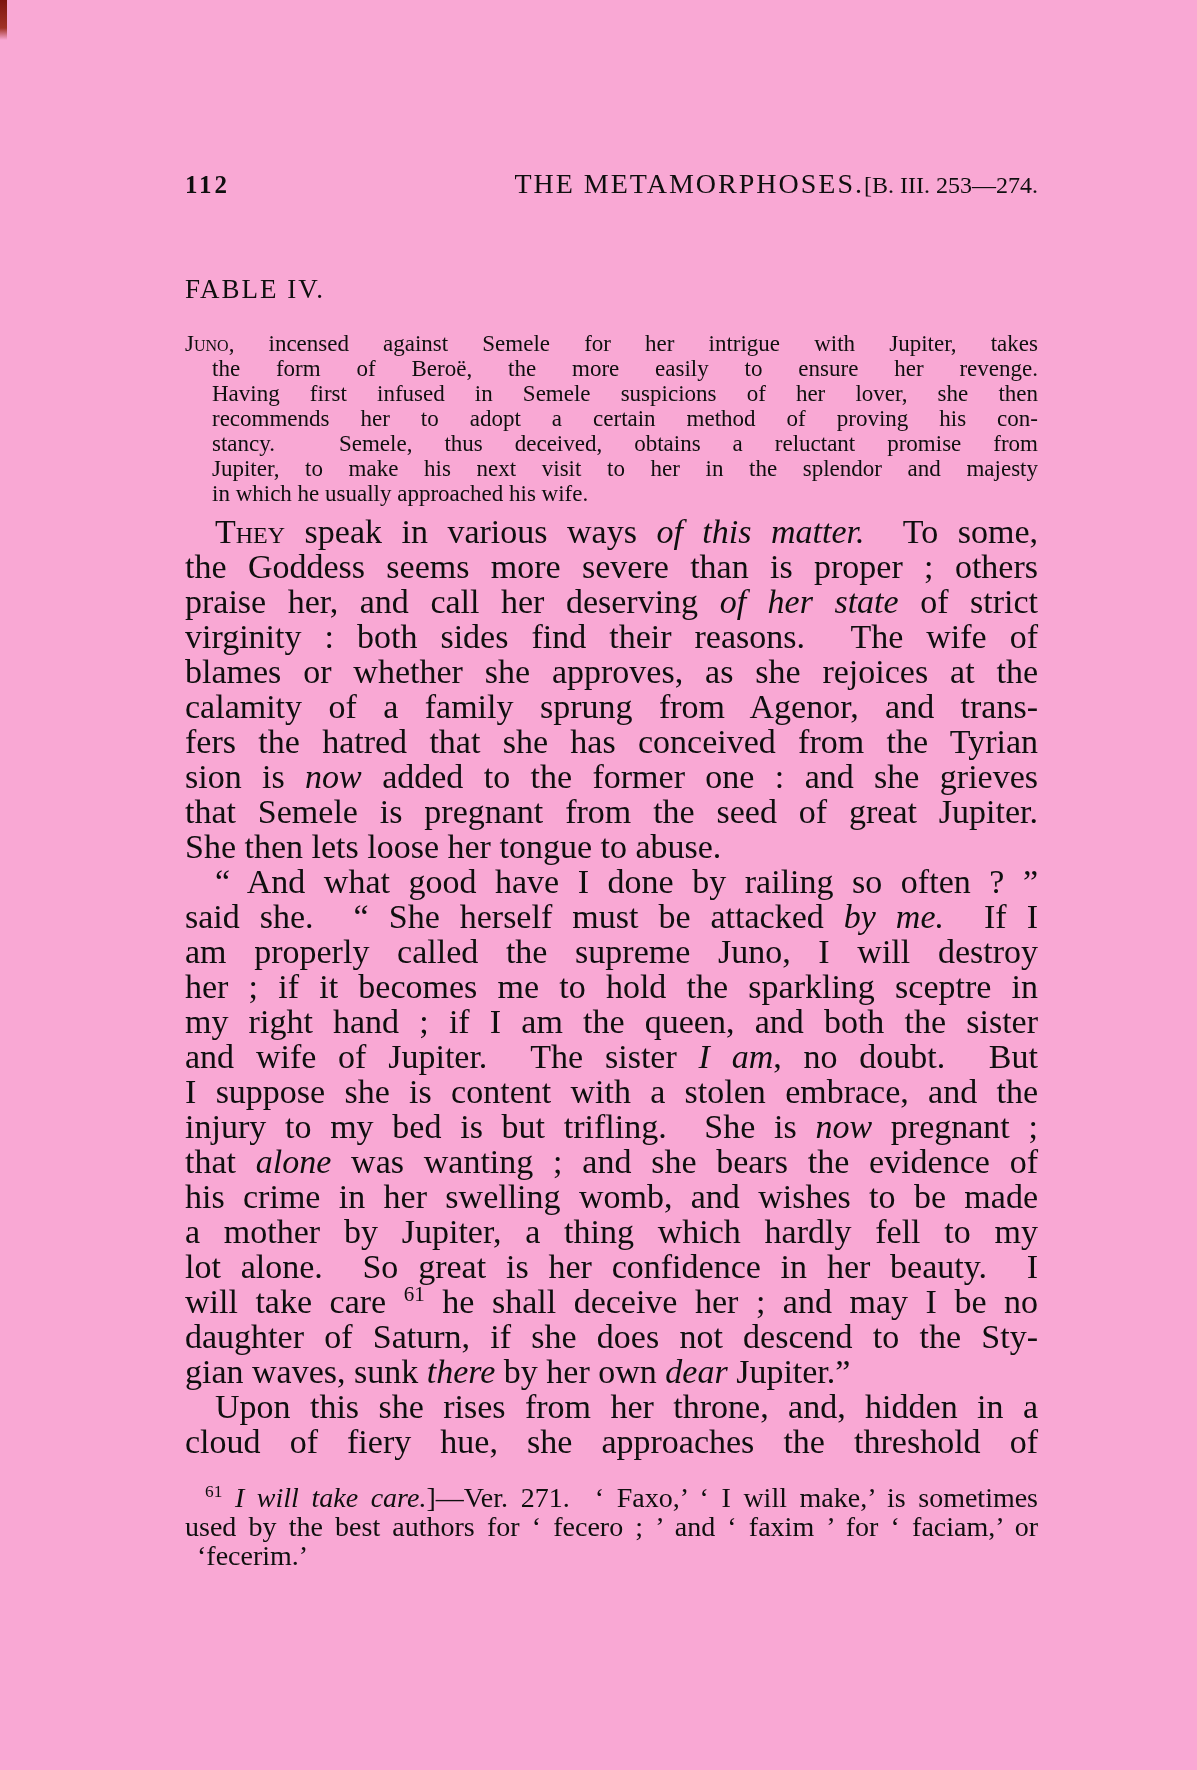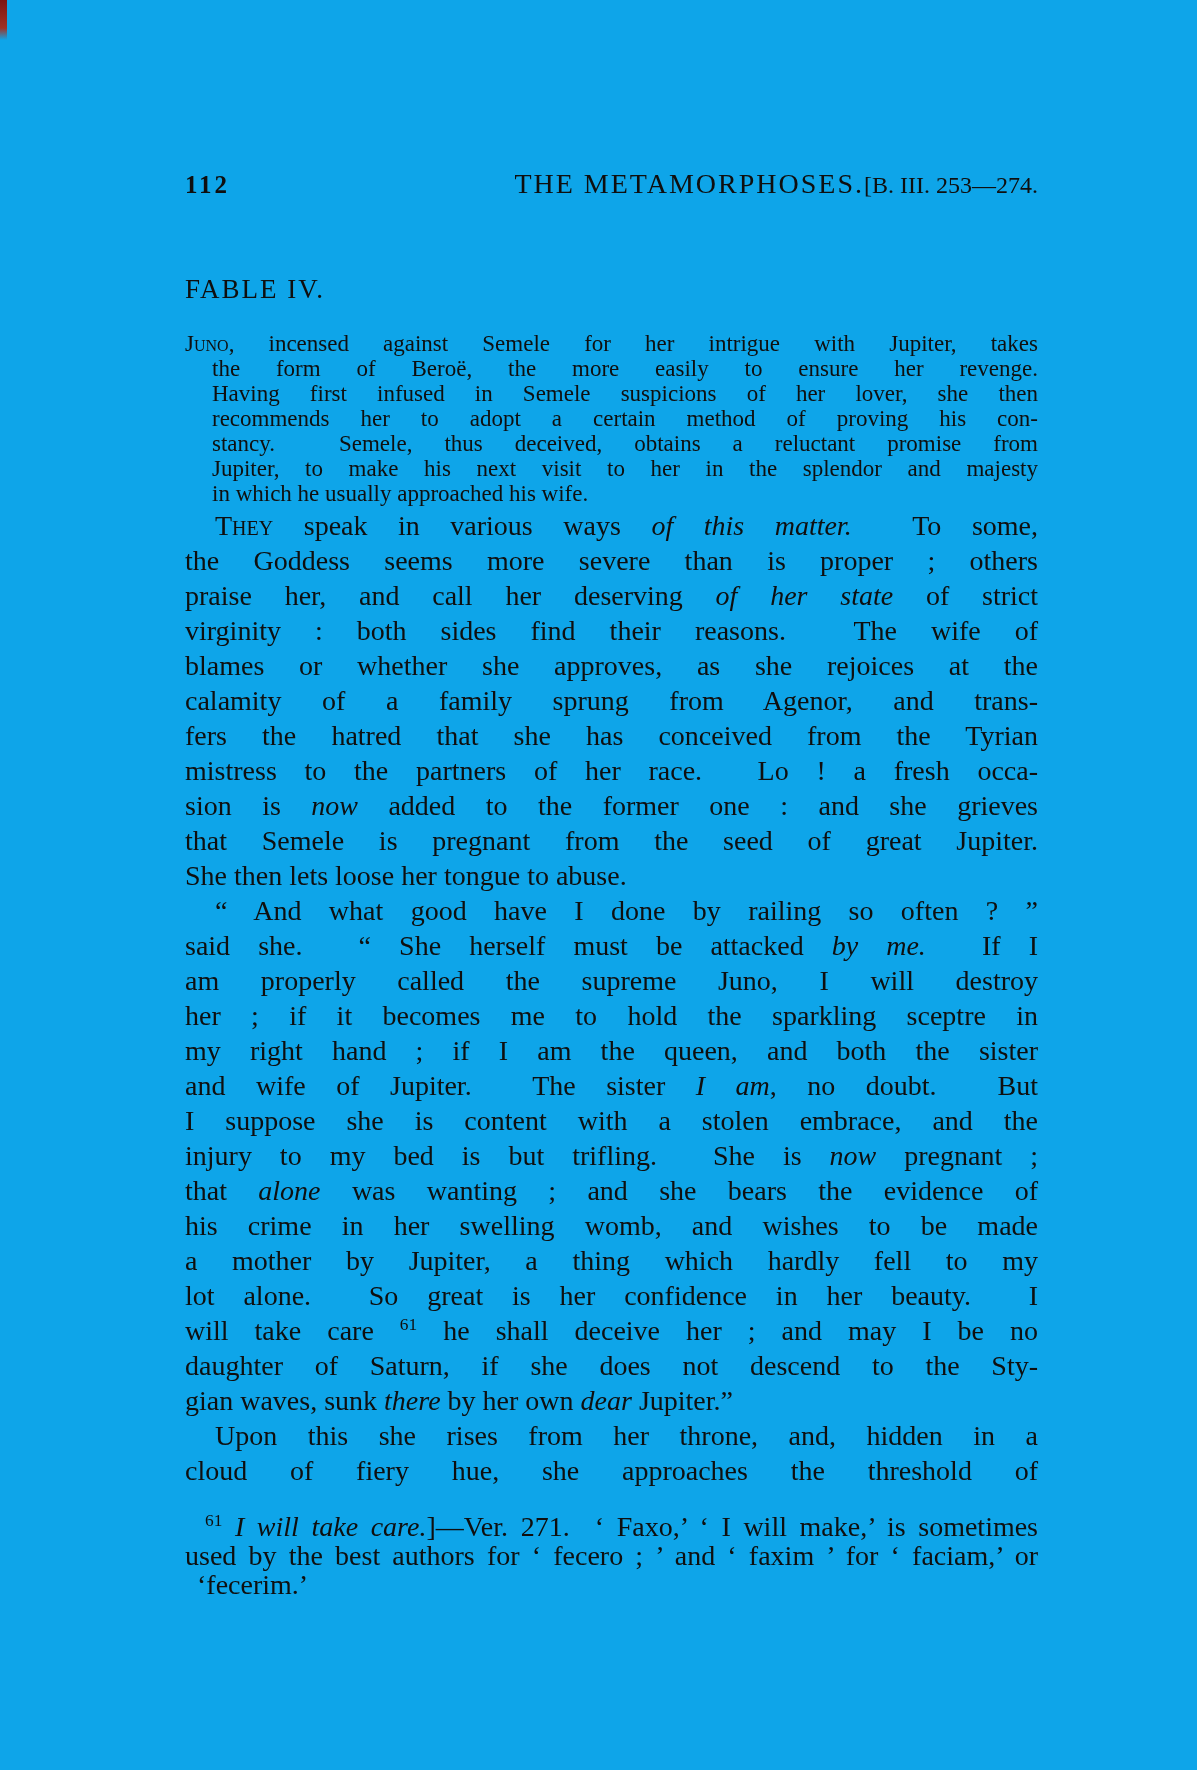--- a/index.html
+++ b/index.html
@@ -1,20 +1,20 @@
 <!DOCTYPE html>
 <html><head>
 <meta charset="utf-8">
 <style>
   html, body { margin: 0; padding: 0; background: #ffffff; }
   .page {
     position: relative;
     width: 1197px;
     height: 1770px;
-    background: #0ea5e9;
+    background: #f9a8d4;
     overflow: hidden;
     font-family: "Liberation Serif", serif;
     color: #0f0f0f;
   }
   .artifact-topleft {
     position: absolute;
     left: 0; top: 0;
     width: 7px; height: 40px;
     background: linear-gradient(180deg, #7e1410, #a03226 70%, rgba(160,50,38,0));
   }
@@ -35,21 +35,21 @@
   .bookref { font-size: 24px; white-space: nowrap; }
   .fable-heading {
     margin: 72px 0 0 0;
     font-size: 27px;
     font-weight: normal;
     letter-spacing: 2px;
     line-height: 32px;
   }
   .summary { margin-top: 26px; font-size: 23px; line-height: 25px; }
   .summary .tline:not(.tfirst) { padding-left: 27px; }
-  .body-text { margin-top: 2px; font-size: 28px; line-height: 35px; }
+  .body-text { margin-top: 8px; font-size: 34px; line-height: 35px; }
   .para .tfirst { text-indent: 30px; }
   .footnote { margin-top: 24px; font-size: 28px; line-height: 29px; }
   .footnote .tfirst { text-indent: 20px; }
   .footnote .tlast { padding-left: 12px; }
   .tline { text-align: justify; text-align-last: justify; }
   .tline.tlast { text-align-last: left; }
   .it { font-style: italic; }
   .sc { font-variant: small-caps; }
   .sup { vertical-align: super; font-size: 62%; line-height: 0; }
 </style>
@@ -80,21 +80,20 @@
 
     <div class="body-text">
       <div class="para">
           <div class="tline tfirst"><span class="sc">They</span><span> speak in various ways </span><span class="it">of this matter.</span><span>&nbsp; To some,</span></div>
           <div class="tline"><span>the Goddess seems more severe than is proper ; others</span></div>
           <div class="tline"><span>praise her, and call her deserving </span><span class="it">of her state</span><span> of strict</span></div>
           <div class="tline"><span>virginity : both sides find their reasons.&nbsp; The wife of</span></div>
           <div class="tline"><span>blames or whether she approves, as she rejoices at the</span></div>
           <div class="tline"><span>calamity of a family sprung from Agenor, and trans-</span></div>
           <div class="tline"><span>fers the hatred that she has conceived from the Tyrian</span></div>
-          <div class="tline"><span>mistress to the partners of her race.&nbsp; Lo ! a fresh occa-</span></div>
           <div class="tline"><span>sion is </span><span class="it">now</span><span> added to the former one : and she grieves</span></div>
           <div class="tline"><span>that Semele is pregnant from the seed of great Jupiter.</span></div>
           <div class="tline tlast"><span>She then lets loose her tongue to abuse.</span></div>
         </div>
       <div class="para">
           <div class="tline tfirst"><span>“ And what good have I done by railing so often ? ”</span></div>
           <div class="tline"><span>said she.&nbsp; “ She herself must be attacked </span><span class="it">by me.</span><span>&nbsp; If I</span></div>
           <div class="tline"><span>am properly called the supreme Juno, I will destroy</span></div>
           <div class="tline"><span>her ; if it becomes me to hold the sparkling sceptre in</span></div>
           <div class="tline"><span>my right hand ; if I am the queen, and both the sister</span></div>

